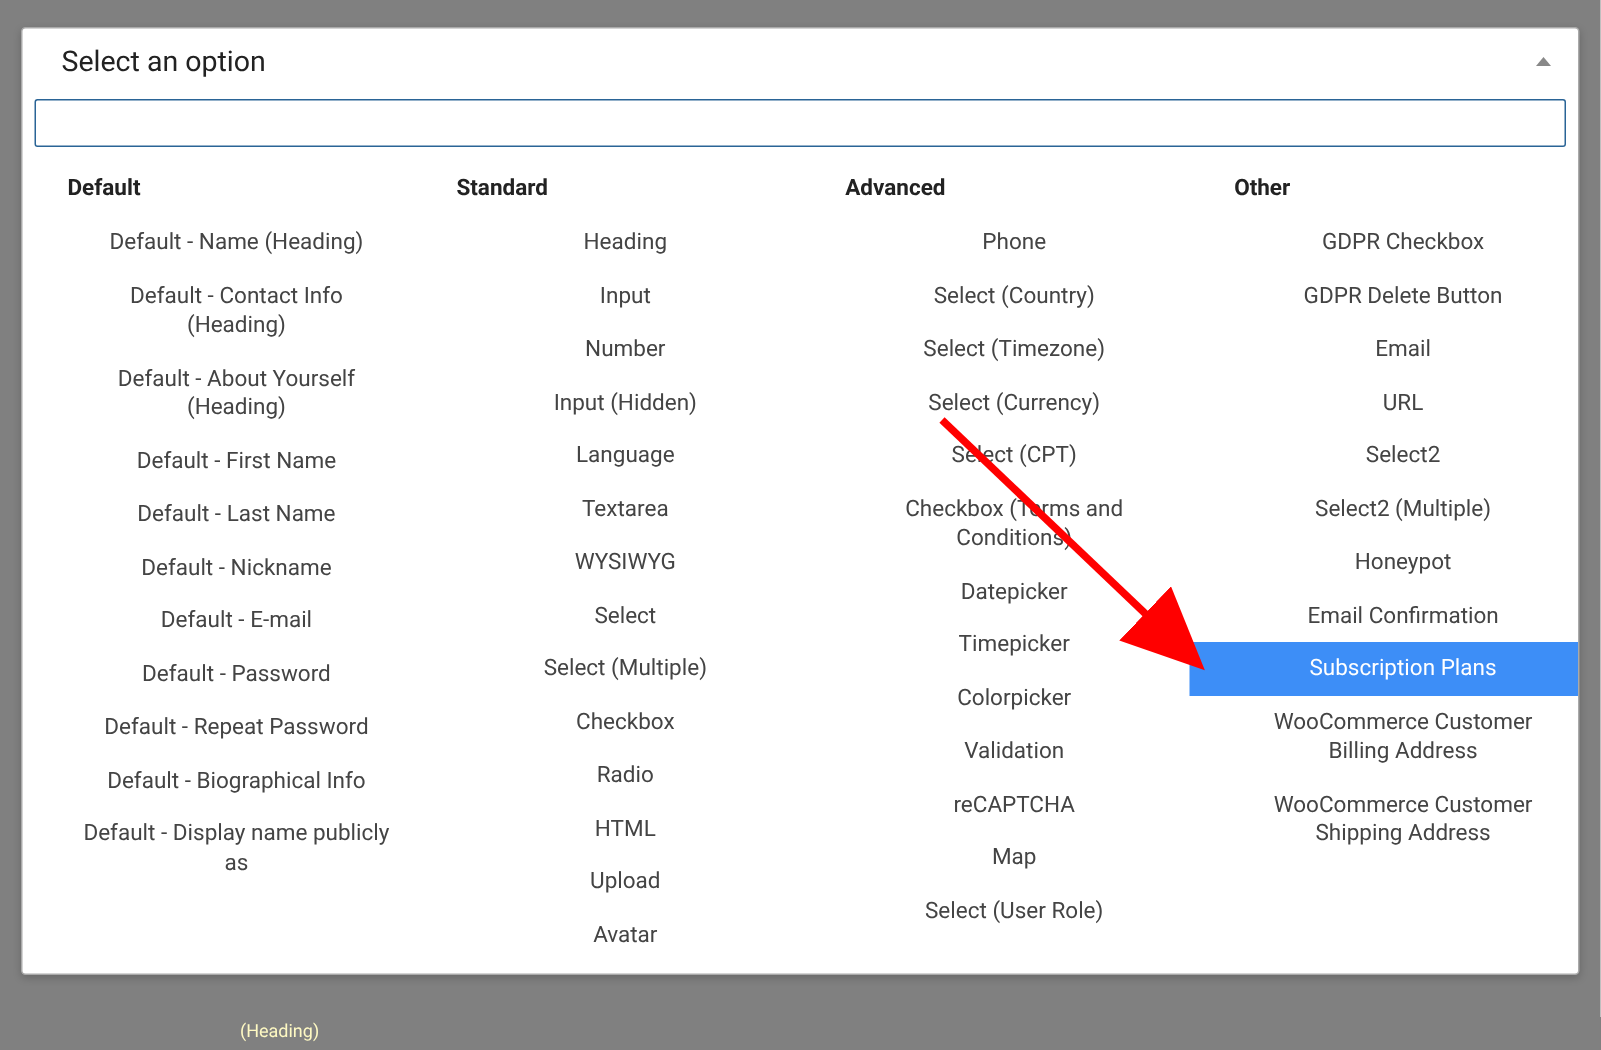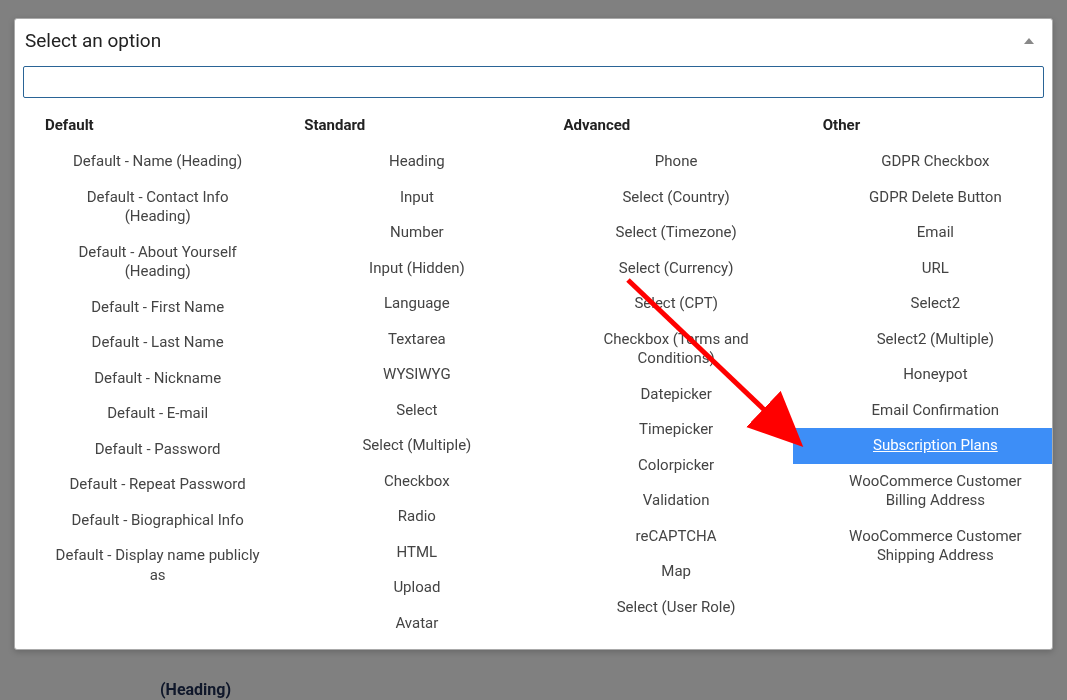--- a/index.html
+++ b/index.html
@@ -8,41 +8,41 @@
       background: #808080;
       width: 1067px;
       height: 700px;
       position: relative;
       overflow: hidden;
     }
     .bg-remnant{
        position:absolute;
        left: 160px;
        top: 680px;
-       font-size:16px;
-       color: #0f172a;
-       font-weight: bold;
+       font-size:12px;
+       color: #fef9c3;
     }
     .dropdown-panel {
       position: absolute;
       left: 14px;
       top: 18px;
       width: 1039px;
       background: #fff;
       border: 1px solid #aaa;
       border-radius: 3px;
       box-shadow: 0 2px 6px rgba(0,0,0,.2);
     }
     .header {
       display:flex;
       align-items:center;
       justify-content:space-between;
       padding: 10px 18px 10px 10px;
       font-size: 19px;
       color: #222;
+      margin-left: 16px;
     }
     .arrow-up{
       width:0;height:0;
       border-left:5px solid transparent;
       border-right:5px solid transparent;
       border-bottom:6px solid #888;
     }
     .search-wrap{
       padding: 4px 8px 6px 8px;
     }
@@ -76,21 +76,20 @@
       font-size:15px;
       color:#444;
       padding: 8px 14px 8px 40px;
       line-height:1.3;
       cursor:pointer;
       text-align:center;
     }
     .opt.highlight{
       background:#3d8ef7;
       color:#fff;
-      text-decoration:underline;
     }
     
     .annotation-arrow{
       position:absolute;
       pointer-events:none;
       z-index:50;
     }
   </style>
 </head>
 <body>

